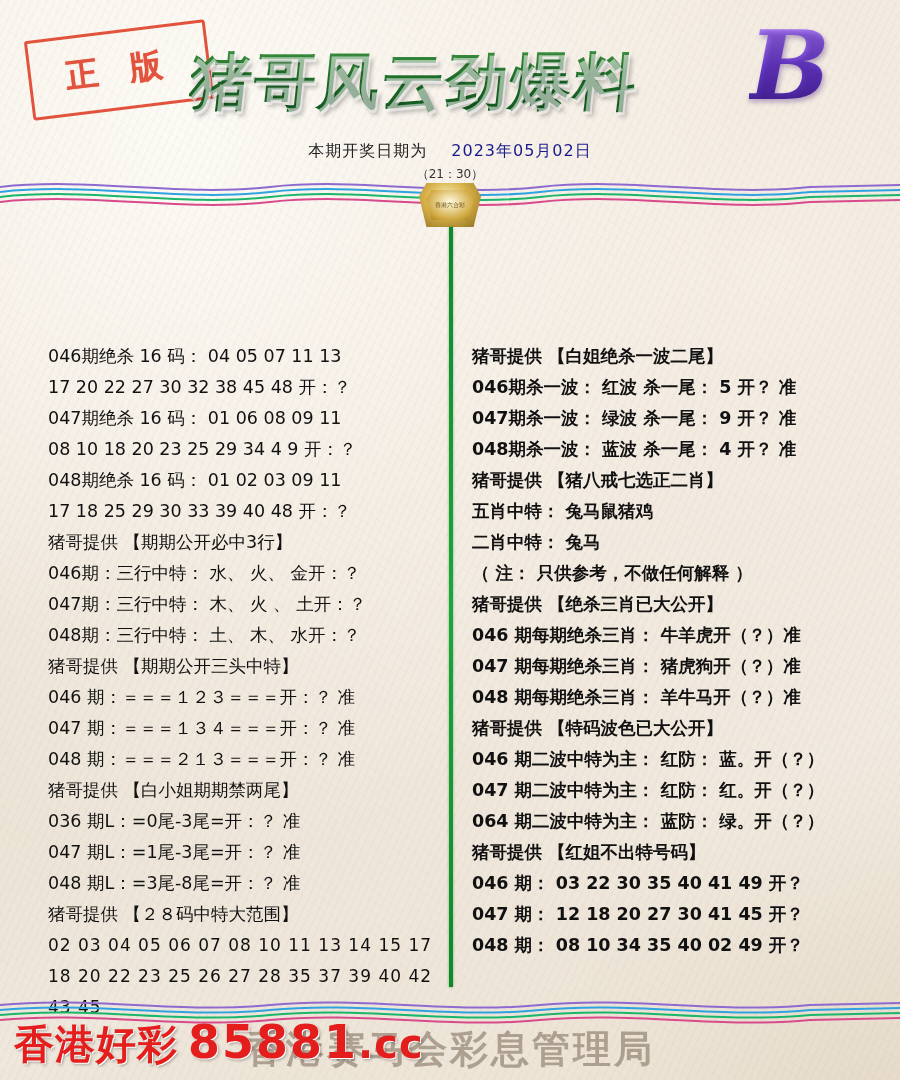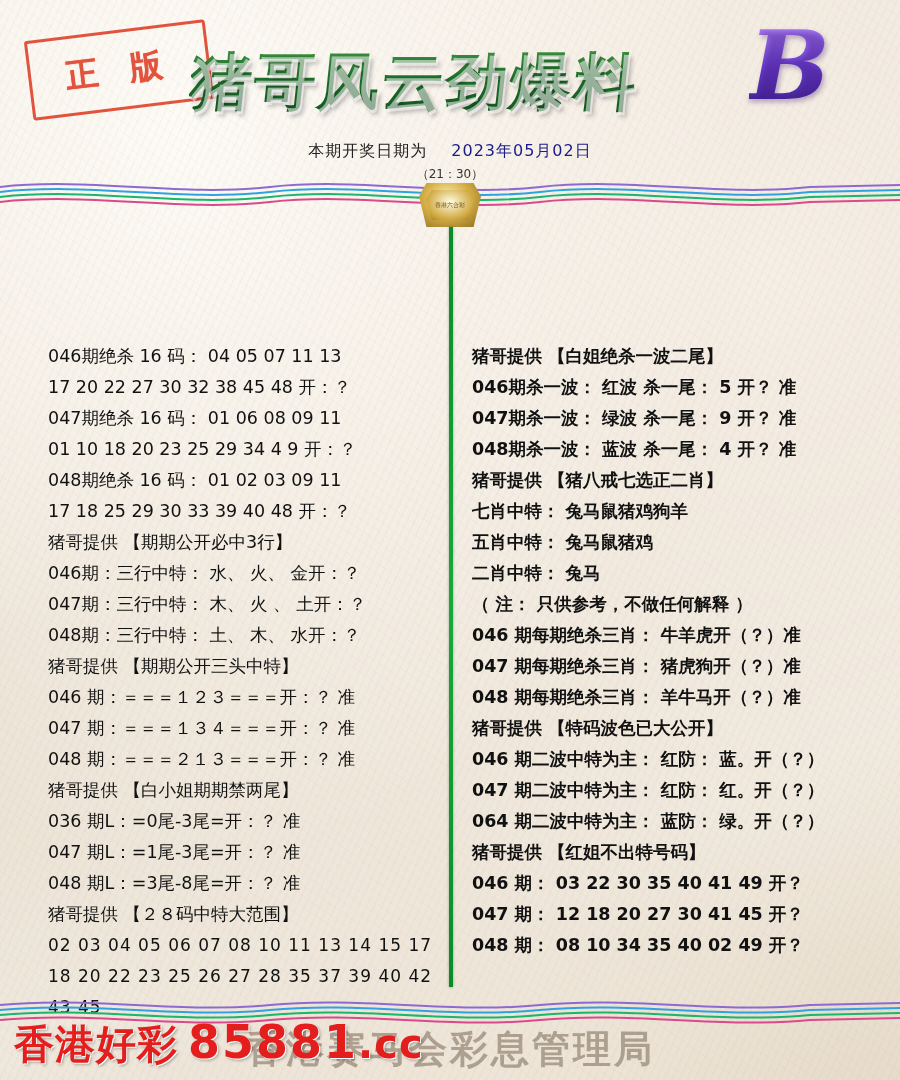--- a/index.html
+++ b/index.html
@@ -156,21 +156,21 @@
     <div class="inner">香港六合彩</div>
   </div>
 
   <div class="divider"></div>
 
   <div class="cols">
     <div class="col colL">
       <div class="ln">046期绝杀 16 码：   04  05  07  11  13</div>
       <div class="ln">17  20  22  27  30  32  38  45  48  开：？</div>
       <div class="ln">047期绝杀 16 码：   01 06  08  09  11</div>
-      <div class="ln">01  10  18  20  23  25  29  34  4 9 开：？</div>
+      <div class="ln">08  10  18  20  23  25  29  34  4 9 开：？</div>
       <div class="ln">048期绝杀 16 码：    01  02  03  09  11</div>
       <div class="ln">17  18  25  29  30  33  39  40  48  开：？</div>
       <div class="hd">猪哥提供   【期期公开必中3行】</div>
       <div class="ln">046期：三行中特：  水、  火、  金开：？</div>
       <div class="ln">047期：三行中特：  木、  火 、  土开：？</div>
       <div class="ln">048期：三行中特：  土、  木、  水开：？</div>
       <div class="hd">猪哥提供   【期期公开三头中特】</div>
       <div class="ln">046  期：＝＝＝１２３＝＝＝开：？ 准</div>
       <div class="ln">047  期：＝＝＝１３４＝＝＝开：？ 准</div>
       <div class="ln">048  期：＝＝＝２１３＝＝＝开：？ 准</div>
@@ -183,24 +183,24 @@
       <div class="ln wideRow">18 20 22 23 25 26 27 28 35 37 39 40 42</div>
       <div class="ln wideRow">43 45</div>
     </div>
 
     <div class="col colR">
       <div class="hd">猪哥提供   【白姐绝杀一波二尾】</div>
       <div class="ln">046期杀一波：   红波  杀一尾： 5 开？ 准</div>
       <div class="ln">047期杀一波：   绿波  杀一尾： 9 开？ 准</div>
       <div class="ln">048期杀一波：   蓝波  杀一尾： 4 开？ 准</div>
       <div class="hd">猪哥提供   【猪八戒七选正二肖】</div>
-      <div class="ln">七肖中特：      兔马鼠猪鸡狗羊</div>
       <div class="ln">五肖中特：      兔马鼠猪鸡</div>
       <div class="ln">二肖中特：      兔马</div>
       <div class="ln">（ 注：  只供参考，不做任何解释 ）</div>
+      <div class="hd">猪哥提供   【绝杀三肖已大公开】</div>
       <div class="ln">046  期每期绝杀三肖：   牛羊虎开（？）准</div>
       <div class="ln">047  期每期绝杀三肖：   猪虎狗开（？）准</div>
       <div class="ln">048  期每期绝杀三肖：   羊牛马开（？）准</div>
       <div class="hd">猪哥提供   【特码波色已大公开】</div>
       <div class="ln">046 期二波中特为主：  红防： 蓝。开（？）</div>
       <div class="ln">047 期二波中特为主：  红防： 红。开（？）</div>
       <div class="ln">064 期二波中特为主：  蓝防： 绿。开（？）</div>
       <div class="hd">猪哥提供   【红姐不出特号码】</div>
       <div class="ln">046 期：  03  22  30   35  40  41 49  开？</div>
       <div class="ln">047 期：  12  18  20   27  30  41 45  开？</div>

